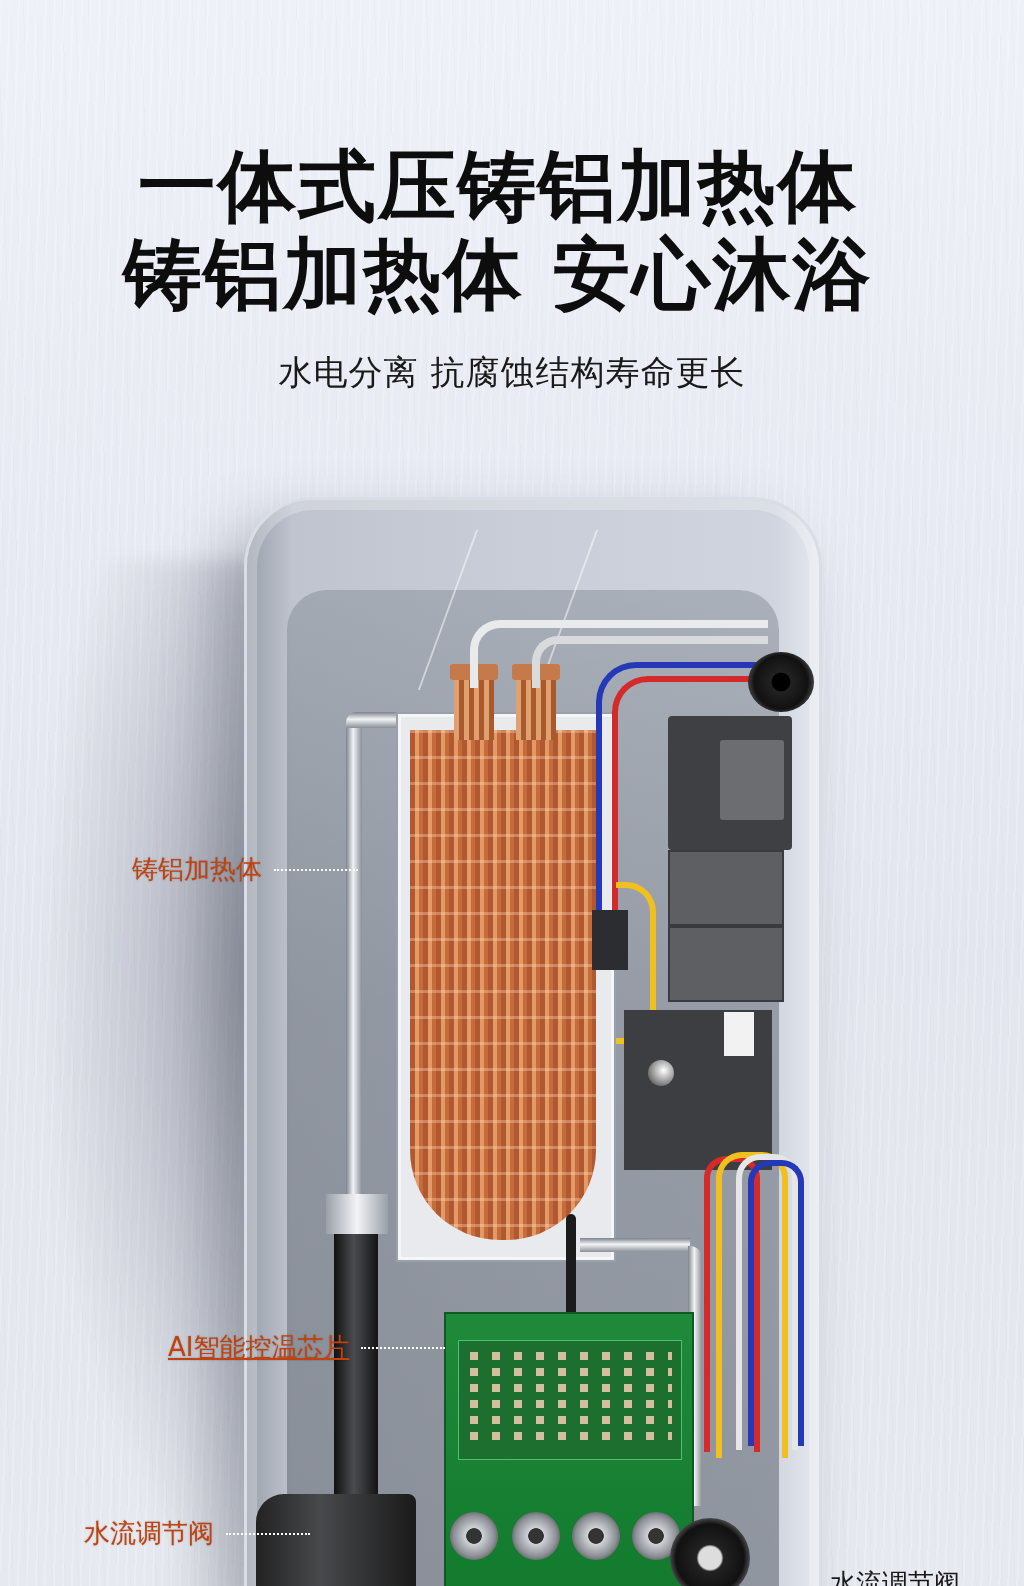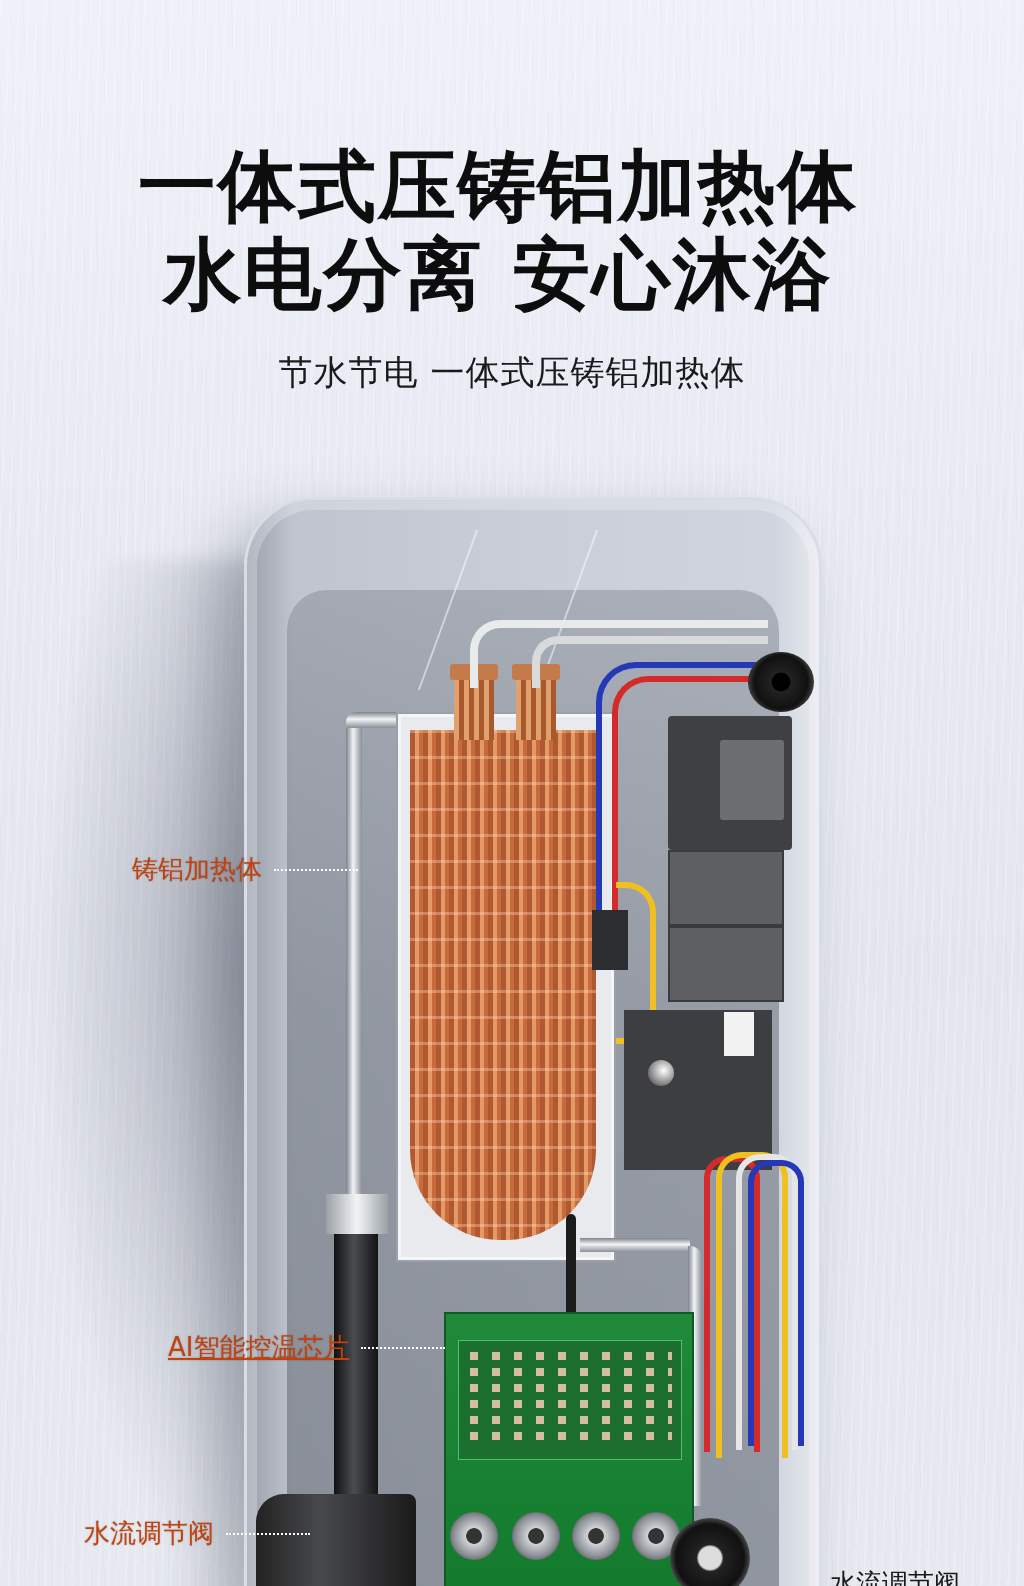--- a/index.html
+++ b/index.html
@@ -106,22 +106,22 @@
   }
   .dots { display:inline-block; height:0; border-top:2px dotted #ffffff; margin-left:12px; }
   .callout-dark { position:absolute; color:#1a1a1a; font-size:26px; white-space:nowrap; }
 </style>
 </head>
 <body>
 
 <div class="wall-texture"></div>
 
 <div class="headline h1">一体式压铸铝加热体</div>
-<div class="headline h2">水电分离 安心沐浴</div>
-<div class="sub">节水节电 一体式压铸铝加热体</div>
+<div class="headline h2">铸铝加热体 安心沐浴</div>
+<div class="sub">水电分离 抗腐蚀结构寿命更长</div>
 
 <div>
   <div class="shadow"></div>
   <div class="device">
     <div class="inner-back"></div>
     <div class="rib" style="left:200px;"></div>
     <div class="rib" style="left:320px;"></div>
   </div>
 
   <div class="pipe-v" style="left:346px; top:724px; width:16px; height:480px;"></div>

